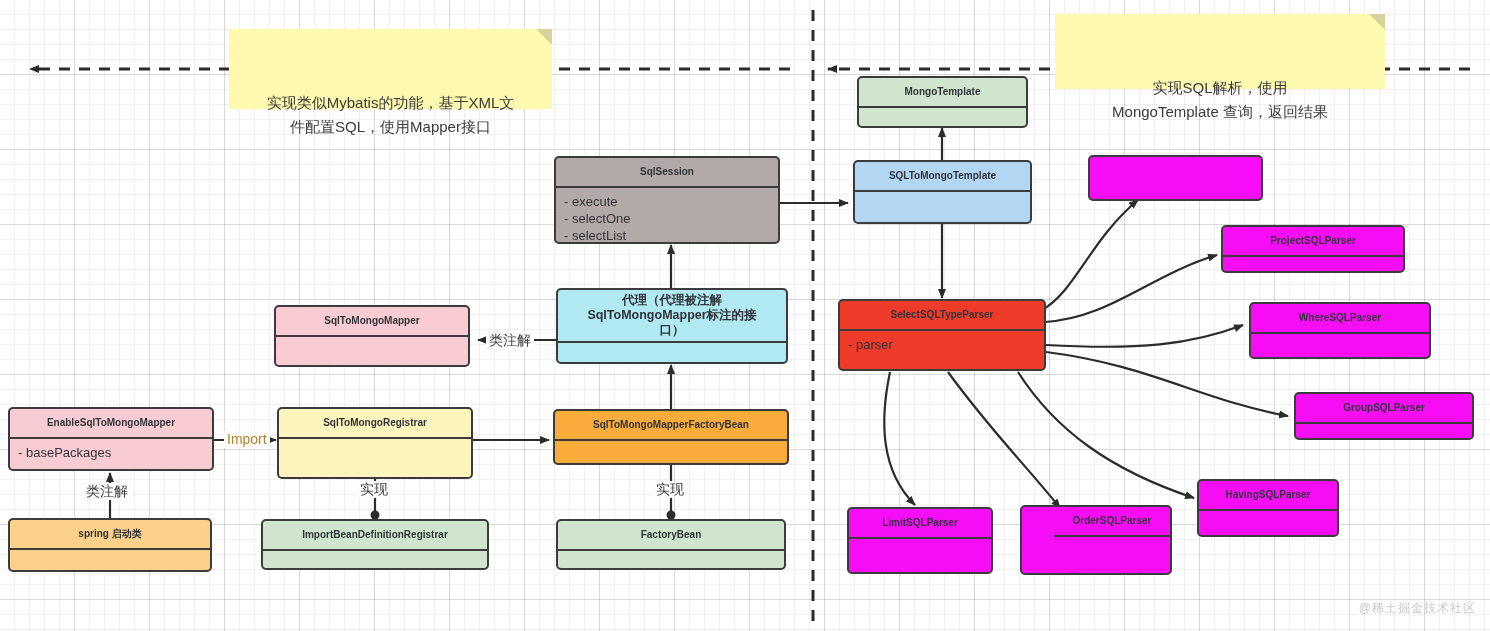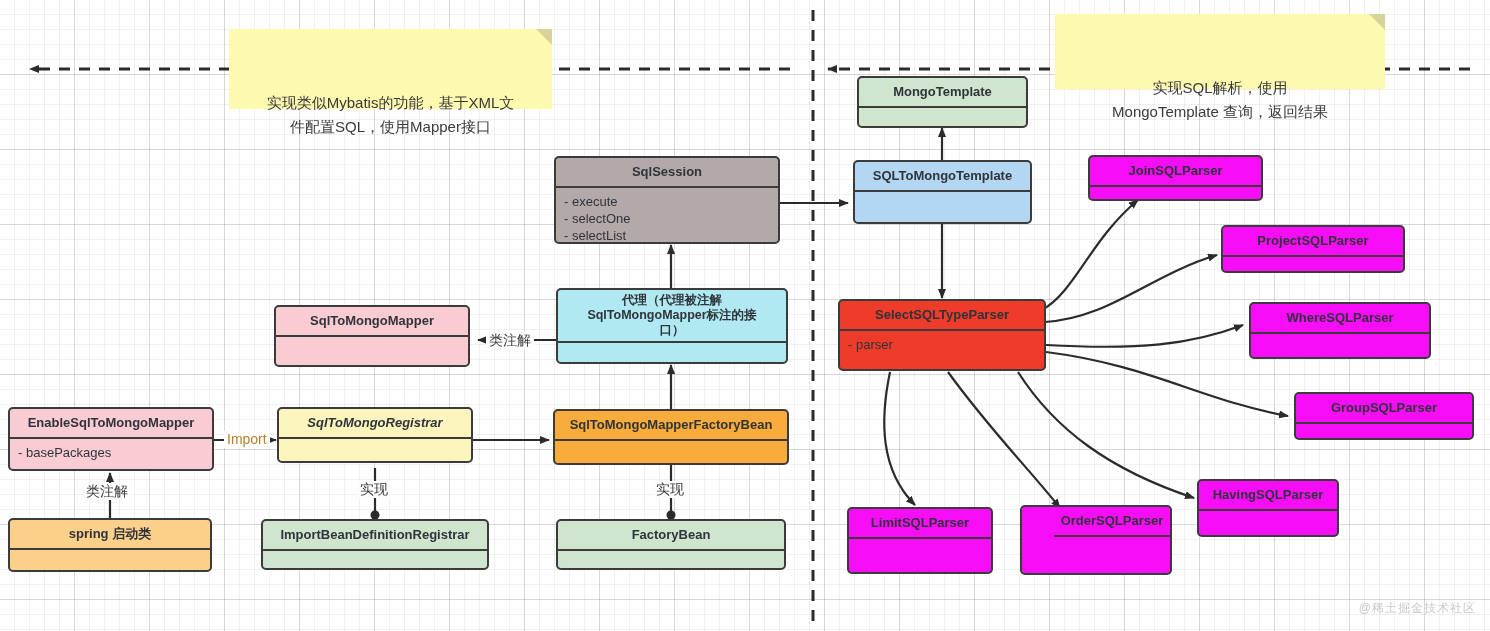--- a/index.html
+++ b/index.html
@@ -31,21 +31,21 @@
     border:2px solid #3b3b3b;
     border-radius:5px;
     overflow:hidden;
     color:#30343a;
   }
   .node .hdr{
     box-sizing:border-box;
     width:100%;
     text-align:center;
     font-weight:bold;
-    font-size:13px;
+    font-size:10px;
     line-height:16px;
     padding:6px 4px;
     border-bottom:2px solid #3b3b3b;
     white-space:pre-wrap;
   }
   .node .body{
     box-sizing:border-box;
     width:100%;
     font-size:13px;
     line-height:17px;
@@ -192,21 +192,21 @@
   <div class="node c-pink" style="left:274px; top:305px; width:196px; height:62px;">
     <div class="hdr">SqlToMongoMapper</div>
     <div class="body"></div>
   </div>
 
   <div class="node c-pink" style="left:8px; top:407px; width:206px; height:64px;">
     <div class="hdr">EnableSqlToMongoMapper</div>
     <div class="body">- basePackages</div>
   </div>
 
-  <div class="node c-yellow" style="left:277px; top:407px; width:196px; height:56px;font-style:italic;">
+  <div class="node c-yellow" style="left:277px; top:407px; width:196px; height:72px;">
     <div class="hdr">SqlToMongoRegistrar</div>
     <div class="body"></div>
   </div>
 
   <div class="node c-orange" style="left:553px; top:409px; width:236px; height:56px;">
     <div class="hdr">SqlToMongoMapperFactoryBean</div>
     <div class="body"></div>
   </div>
 
   <div class="node c-orange2" style="left:8px; top:518px; width:204px; height:54px;">
@@ -233,21 +233,20 @@
     <div class="hdr">SQLToMongoTemplate</div>
     <div class="body"></div>
   </div>
 
   <div class="node c-red" style="left:838px; top:299px; width:208px; height:72px;">
     <div class="hdr">SelectSQLTypeParser</div>
     <div class="body">- parser</div>
   </div>
 
   <div class="node c-magenta" style="left:1088px; top:155px; width:175px; height:46px;">
-    <div class="hdr">JoinSQLParser</div>
     <div class="body"></div>
   </div>
 
   <div class="node c-magenta" style="left:1221px; top:225px; width:184px; height:48px;">
     <div class="hdr">ProjectSQLParser</div>
     <div class="body"></div>
   </div>
 
   <div class="node c-magenta" style="left:1249px; top:302px; width:182px; height:57px;">
     <div class="hdr">WhereSQLParser</div>

